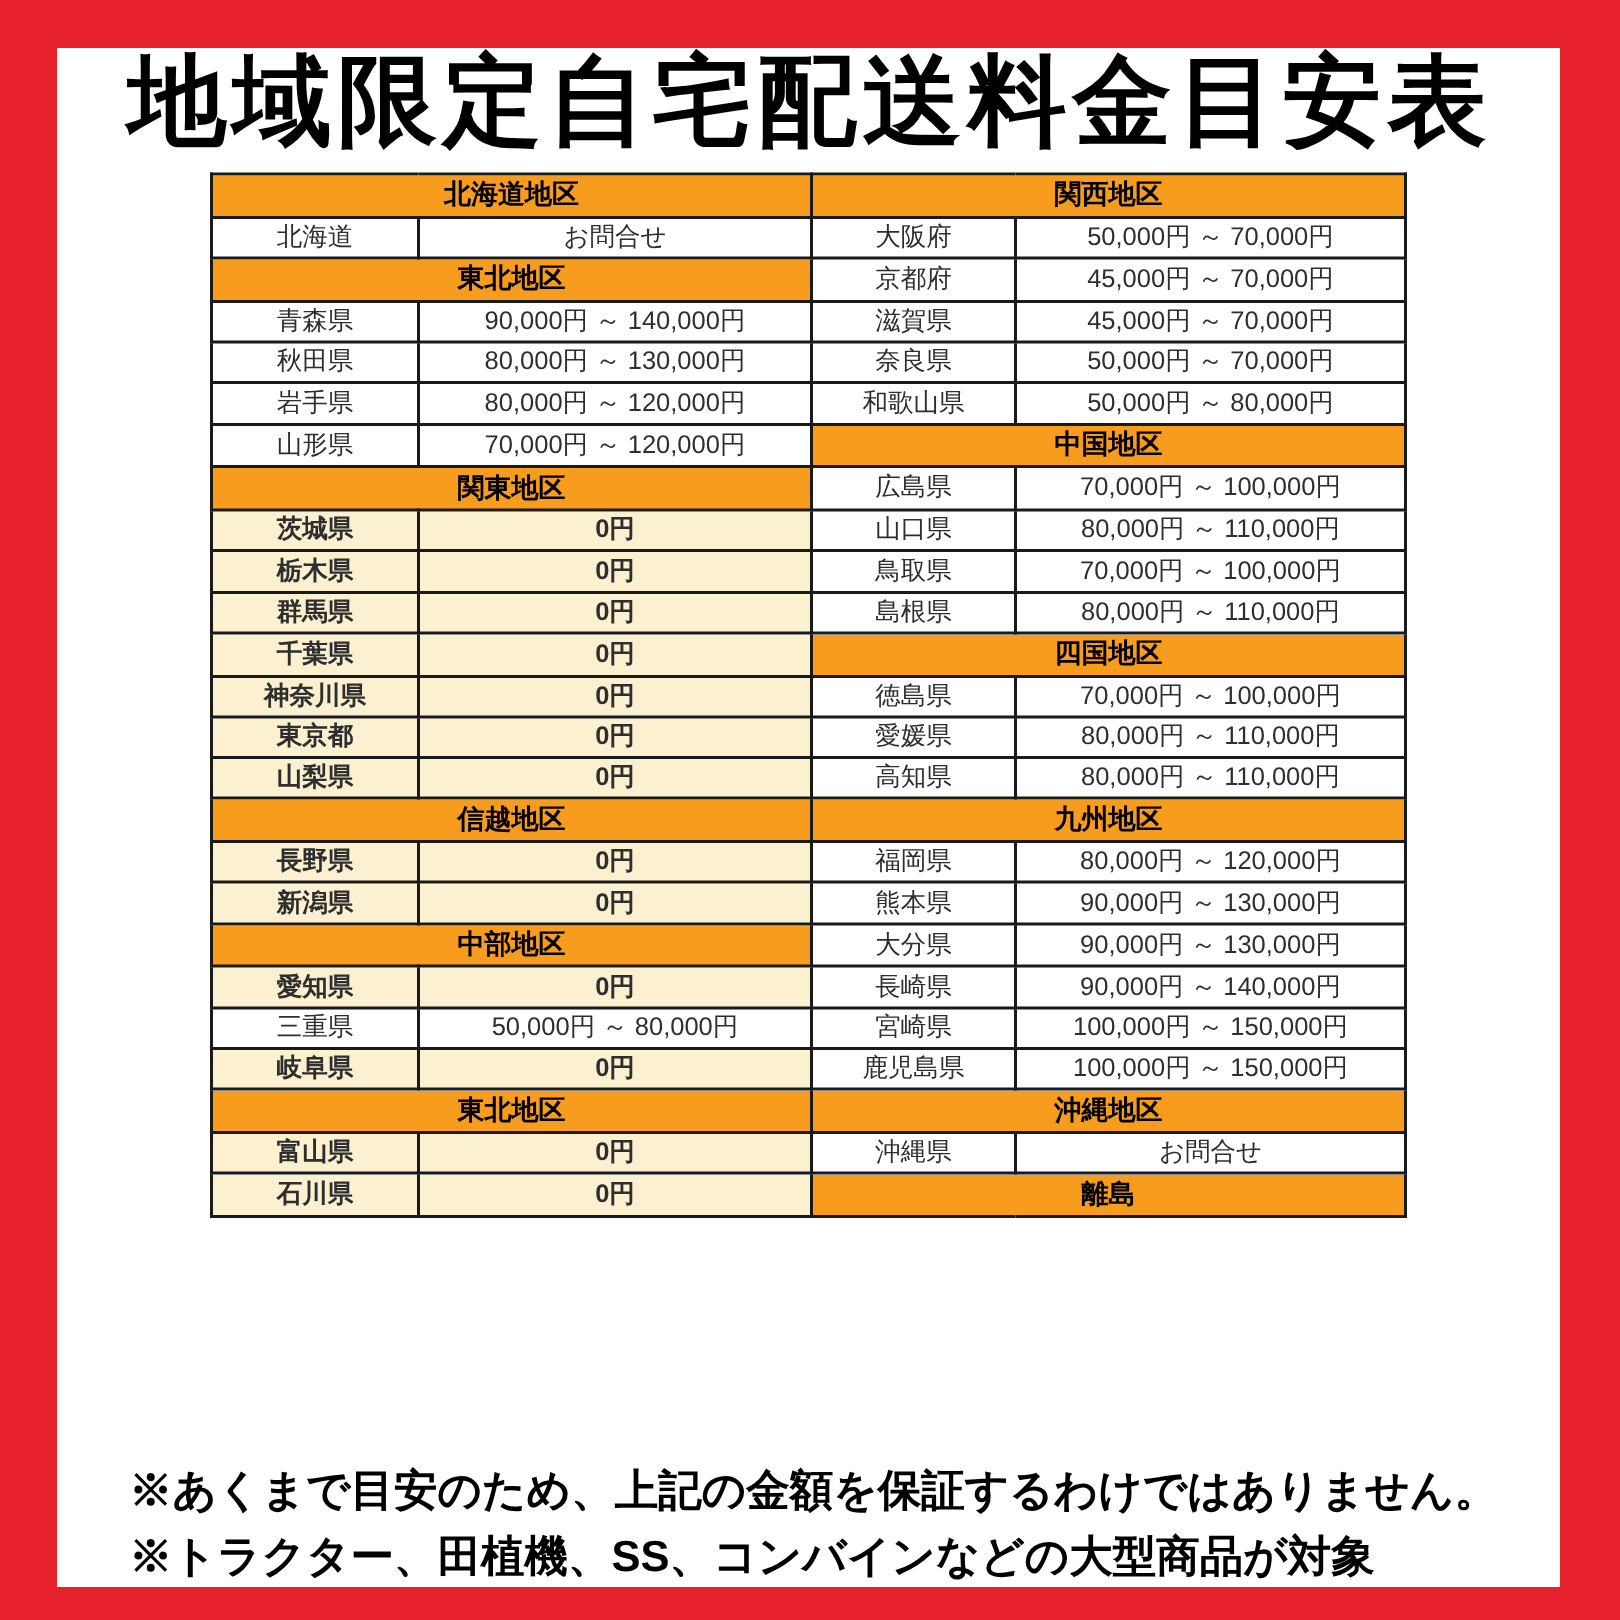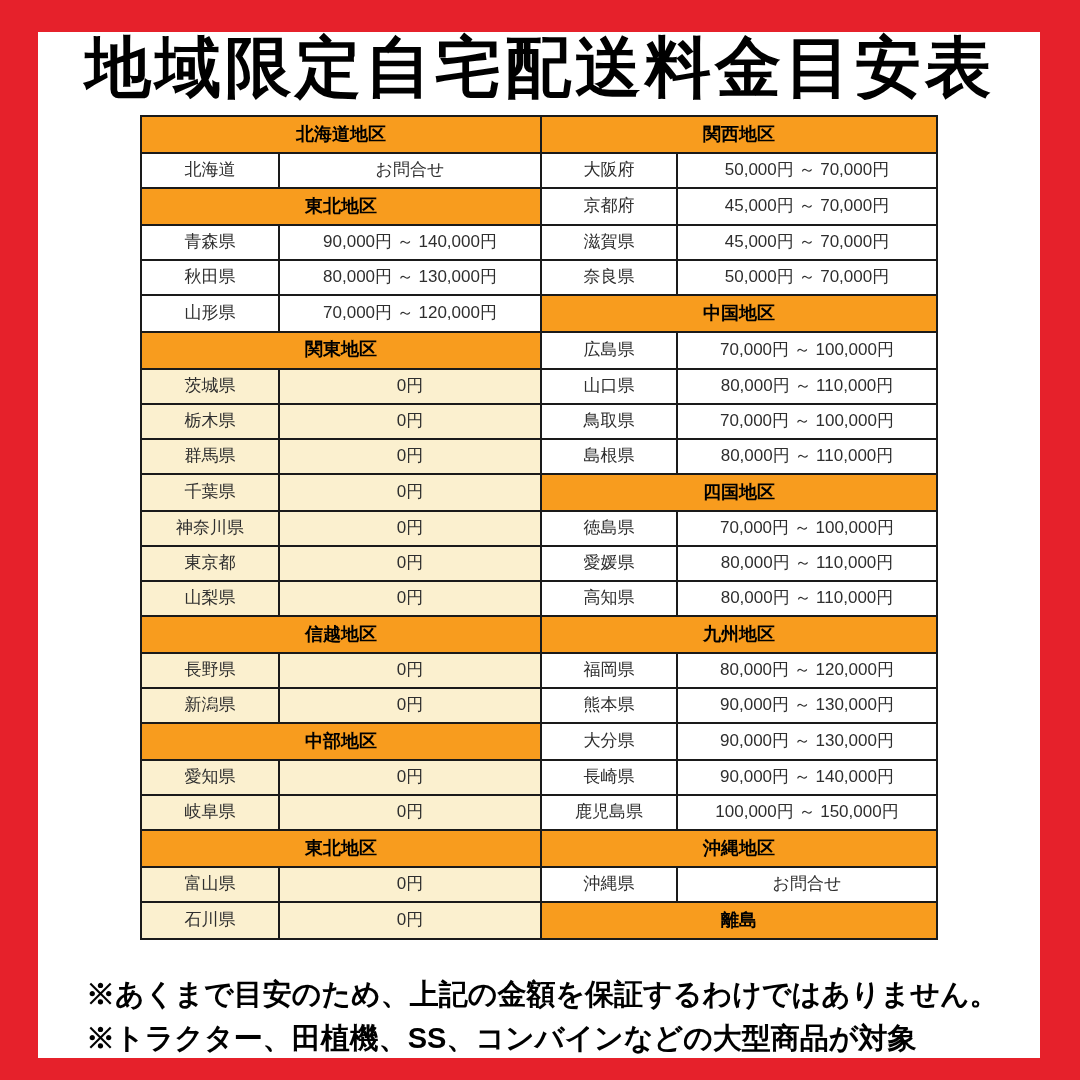--- a/index.html
+++ b/index.html
@@ -21,35 +21,35 @@
     border-right:40px solid var(--red);
     border-bottom:22px solid var(--red);
     border-left:38px solid var(--red);
   }
   .title{
     position:absolute;top:34px;left:0;width:100%;margin:0;
     text-align:center;font-size:66px;font-weight:900;color:#000;
     letter-spacing:4px;line-height:1.0;white-space:nowrap;
   }
   table.fee-table{
-    position:absolute;left:140px;top:115px;width:796px;height:825px;
+    position:absolute;left:140px;top:115px;width:796px;height:697px;
     border-collapse:collapse;table-layout:fixed;background:#fff;
     border:2px solid var(--ink);
   }
   table.fee-table td{
     border:2px solid var(--ink);
     text-align:center;vertical-align:middle;
     font-size:17px;color:#2E2E2E;padding:0;line-height:1.1;
     overflow:hidden;white-space:nowrap;
   }
   table.fee-table td.section{
     background:var(--orange);
     font-weight:bold;color:#000;font-size:18px;
   }
-  table.fee-table td.hl{background:var(--cream);}
+  table.fee-table td.hl{background:var(--cream);font-weight:bold;}
   .notes{position:absolute;left:86px;top:976px;width:940px;}
   .note{
     margin:0 0 7px 0;font-size:29px;font-weight:bold;color:#000;
     line-height:1.28;white-space:nowrap;letter-spacing:0px;
   }
 </style>
 </head>
 <body>
 
 <div class="poster">
@@ -86,20 +86,26 @@
           <td class="pref">滋賀県</td>
           <td class="price">45,000円 ～ 70,000円</td>
         </tr>
         <tr>
           <td class="pref">秋田県</td>
           <td class="price">80,000円 ～ 130,000円</td>
           <td class="pref">奈良県</td>
           <td class="price">50,000円 ～ 70,000円</td>
         </tr>
         <tr>
+          <td class="pref">岩手県</td>
+          <td class="price">80,000円 ～ 120,000円</td>
+          <td class="pref">和歌山県</td>
+          <td class="price">50,000円 ～ 80,000円</td>
+        </tr>
+        <tr>
           <td class="pref">山形県</td>
           <td class="price">70,000円 ～ 120,000円</td>
           <td colspan="2" class="section">中国地区</td>
         </tr>
         <tr>
           <td colspan="2" class="section">関東地区</td>
           <td class="pref">広島県</td>
           <td class="price">70,000円 ～ 100,000円</td>
         </tr>
         <tr>
@@ -162,20 +168,26 @@
         <tr>
           <td colspan="2" class="section">中部地区</td>
           <td class="pref">大分県</td>
           <td class="price">90,000円 ～ 130,000円</td>
         </tr>
         <tr>
           <td class="pref hl">愛知県</td>
           <td class="price hl">0円</td>
           <td class="pref">長崎県</td>
           <td class="price">90,000円 ～ 140,000円</td>
+        </tr>
+        <tr>
+          <td class="pref">三重県</td>
+          <td class="price">50,000円 ～ 80,000円</td>
+          <td class="pref">宮崎県</td>
+          <td class="price">100,000円 ～ 150,000円</td>
         </tr>
         <tr>
           <td class="pref hl">岐阜県</td>
           <td class="price hl">0円</td>
           <td class="pref">鹿児島県</td>
           <td class="price">100,000円 ～ 150,000円</td>
         </tr>
         <tr>
           <td colspan="2" class="section">東北地区</td>
           <td colspan="2" class="section">沖縄地区</td>

